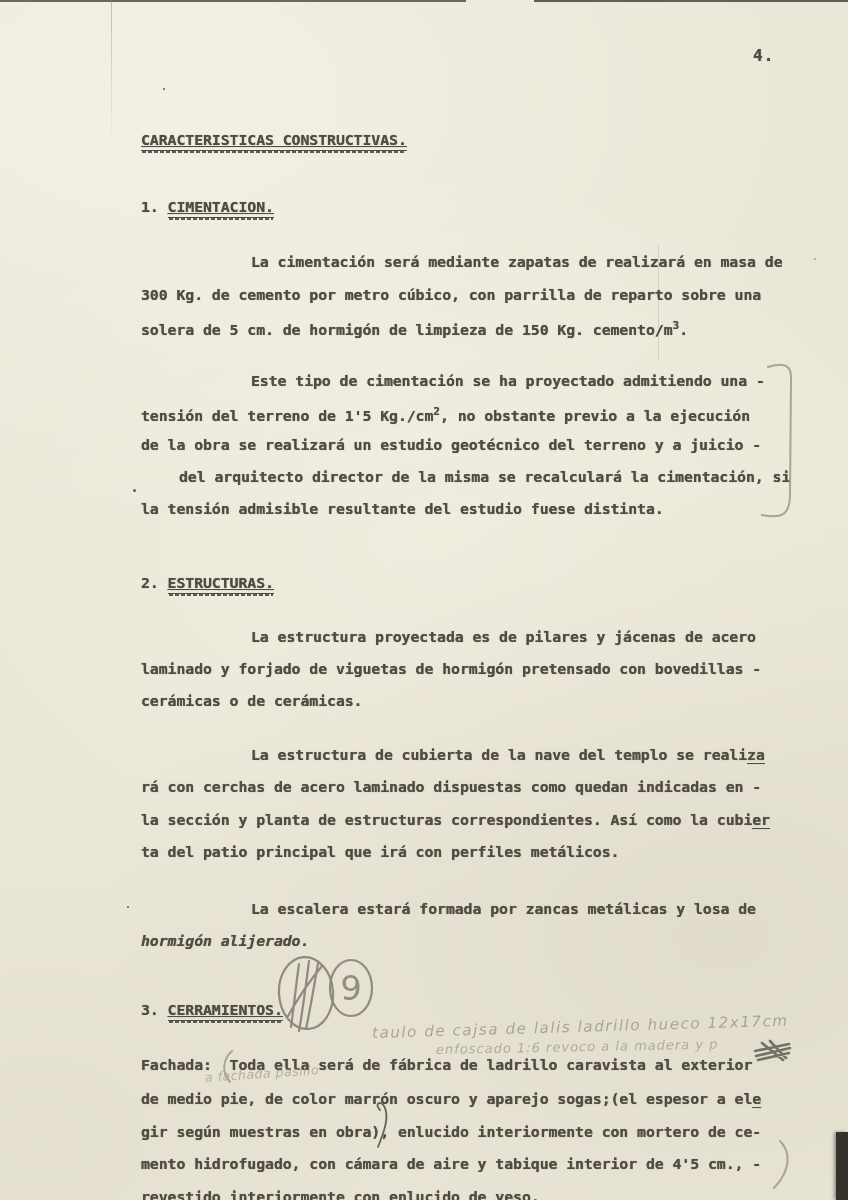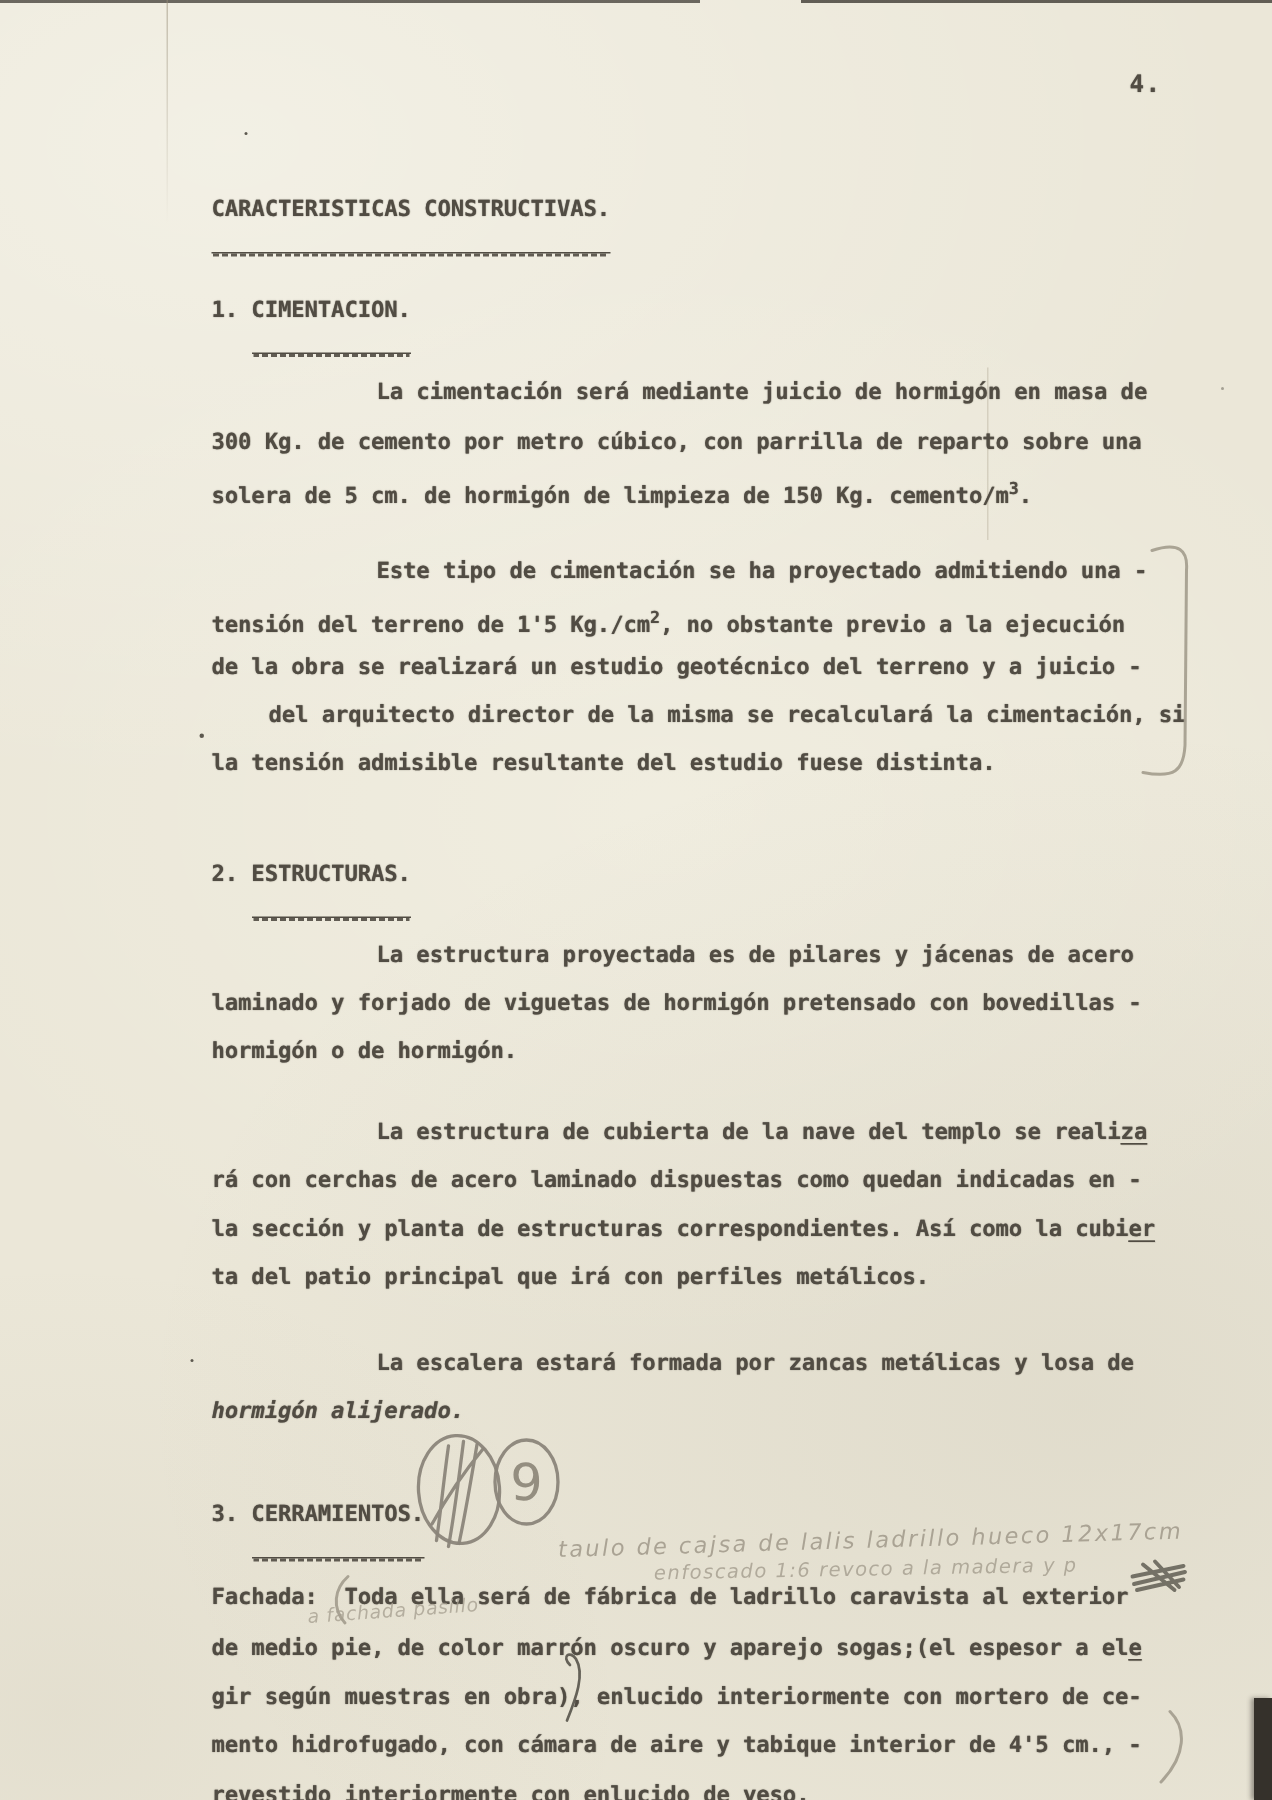--- a/index.html
+++ b/index.html
@@ -15,21 +15,21 @@
   }
   
   .tl{
     position:absolute;white-space:pre;line-height:1;
     font-size:14.8px;font-weight:700;letter-spacing:-.05px;
     color:var(--ink,#514c43);
     text-shadow:0 0 .8px rgba(79,74,64,.75), .4px .3px 0 rgba(79,74,64,.25);
   }
   .tl.pagenum{font-size:16px;letter-spacing:1px;}
   
-  .hu{position:relative;display:inline-block;border-bottom:1.6px solid currentColor;padding-bottom:20px;}
+  .hu{position:relative;display:inline-block;border-bottom:1.6px solid currentColor;padding-bottom:2px;text-decoration:underline;}
   .hu::after{
     content:"";position:absolute;left:1px;right:1px;bottom:-3.5px;height:2px;
     background:repeating-linear-gradient(90deg, currentColor 0 4px, transparent 4px 6px);
     opacity:.9;
   }
   
   .u{text-decoration:underline;text-underline-offset:3px;text-decoration-thickness:1.2px;text-align:right;}
   .sup{font-size:11px;vertical-align:6px;letter-spacing:0;}
   
   .hw{
@@ -68,32 +68,32 @@
   <div class="scan-corner"></div>
   <div class="speck" style="left:133px;top:489px;width:3px;height:3px;"></div>
   <div class="speck" style="left:127px;top:906px;width:2px;height:2px;"></div>
   <div class="speck" style="left:163px;top:88px;width:2px;height:2px;"></div>
   <div class="speck" style="left:814px;top:258px;width:2px;height:2px;opacity:.5;"></div>
 
   <div id="typed-layer">
       <div class="tl pagenum" style="left: 753px; top: 48px;"><span>4.</span></div>
       <div class="tl" style="left: 141px; top: 133px;"><span class="hu">CARACTERISTICAS CONSTRUCTIVAS.</span></div>
       <div class="tl" style="left: 141px; top: 200px;"><span>1. </span><span class="hu">CIMENTACION.</span></div>
-      <div class="tl" style="left: 251px; top: 255px;"><span>La cimentación será mediante juicio de hormigón en masa de</span></div>
+      <div class="tl" style="left: 251px; top: 255px;"><span>La cimentación será mediante zapatas de realizará en masa de</span></div>
       <div class="tl" style="left: 141px; top: 288px;"><span>300 Kg. de cemento por metro cúbico, con parrilla de reparto sobre una</span></div>
       <div class="tl" style="left: 141px; top: 320px;"><span>solera de 5 cm. de hormigón de limpieza de 150 Kg. cemento/m</span><span class="sup">3</span><span>.</span></div>
       <div class="tl" style="left: 251px; top: 374px;"><span>Este tipo de cimentación se ha proyectado admitiendo una -</span></div>
       <div class="tl" style="left: 141px; top: 406px;"><span>tensión del terreno de 1'5 Kg./cm</span><span class="sup">2</span><span>, no obstante previo a la ejecución</span></div>
       <div class="tl" style="left: 141px; top: 438px;"><span>de la obra se realizará un estudio geotécnico del terreno y a juicio -</span></div>
       <div class="tl" style="left: 141px; top: 470px; margin-left: 38px;"><span>del arquitecto director de la misma se recalculará la cimentación, si</span></div>
       <div class="tl" style="left: 141px; top: 502px;"><span>la tensión admisible resultante del estudio fuese distinta.</span></div>
       <div class="tl" style="left: 141px; top: 576px;"><span>2. </span><span class="hu">ESTRUCTURAS.</span></div>
       <div class="tl" style="left: 251px; top: 630px;"><span>La estructura proyectada es de pilares y jácenas de acero</span></div>
       <div class="tl" style="left: 141px; top: 662px;"><span>laminado y forjado de viguetas de hormigón pretensado con bovedillas -</span></div>
-      <div class="tl" style="left: 141px; top: 694px;"><span>hormigón o de hormigón.</span></div>
+      <div class="tl" style="left: 141px; top: 694px;"><span>cerámicas o de cerámicas.</span></div>
       <div class="tl" style="left: 251px; top: 748px;"><span>La estructura de cubierta de la nave del templo se reali</span><span class="u">za</span></div>
       <div class="tl" style="left: 141px; top: 780px;"><span>rá con cerchas de acero laminado dispuestas como quedan indicadas en -</span></div>
       <div class="tl" style="left: 141px; top: 813px;"><span>la sección y planta de estructuras correspondientes. Así como la cubi</span><span class="u">er</span></div>
       <div class="tl" style="left: 141px; top: 845px;"><span>ta del patio principal que irá con perfiles metálicos.</span></div>
       <div class="tl" style="left: 251px; top: 902px;"><span>La escalera estará formada por zancas metálicas y losa de</span></div>
       <div class="tl" style="left: 141px; top: 934px; font-style: italic;"><span>hormigón alijerado.</span></div>
       <div class="tl" style="left: 141px; top: 1003px;"><span>3. </span><span class="hu">CERRAMIENTOS.</span></div>
       <div class="tl" style="left: 141px; top: 1058px; text-align: center;"><span>Fachada:  Toda ella será de fábrica de ladrillo caravista al exterior</span></div>
       <div class="tl" style="left: 141px; top: 1092px;"><span>de medio pie, de color marrón oscuro y aparejo sogas;(el espesor a el</span><span class="u">e</span></div>
       <div class="tl" style="left: 141px; top: 1125px;"><span>gir según muestras en obra), enlucido interiormente con mortero de ce-</span></div>

